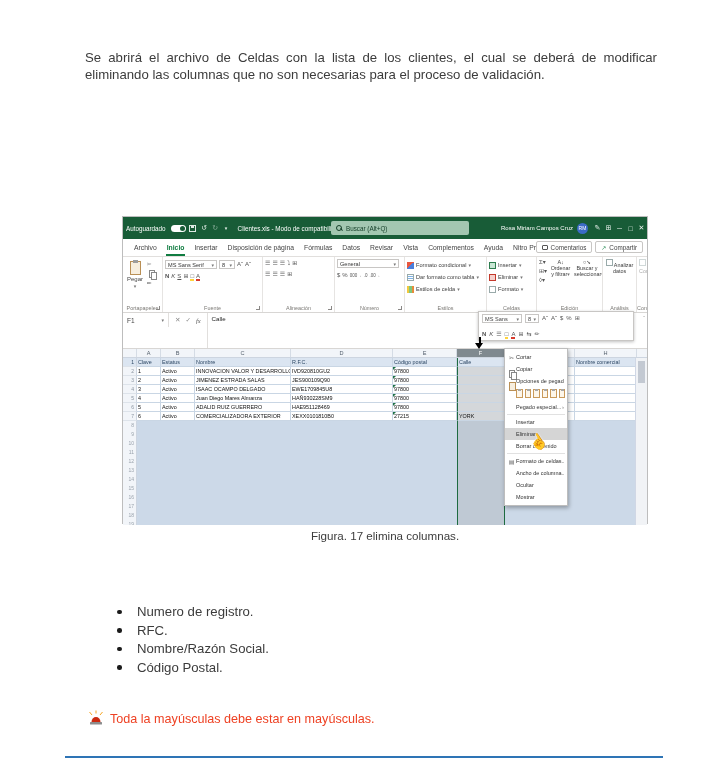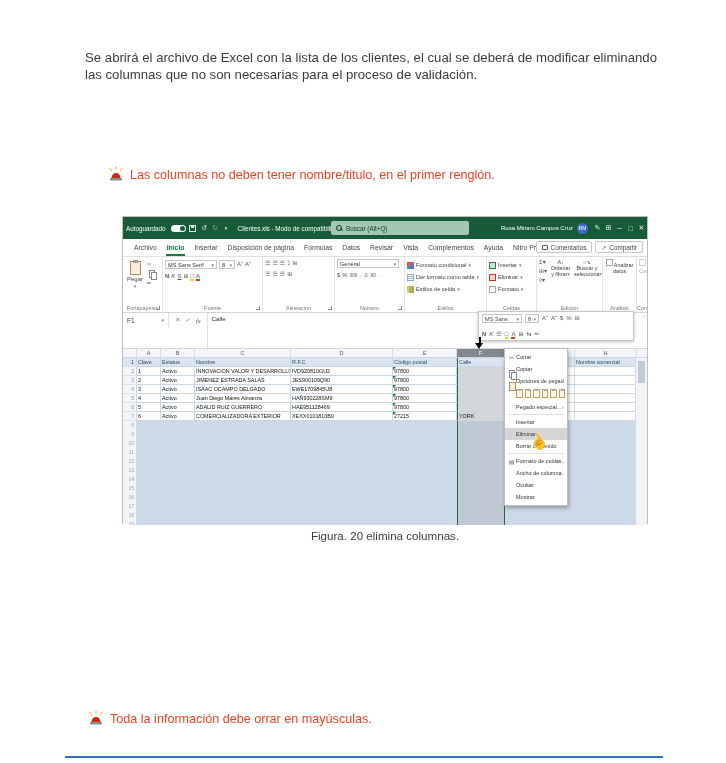--- a/index.html
+++ b/index.html
@@ -163,32 +163,22 @@
   .mi-fmt::before{content:"\25A4";font-size:6px;}
   .hand{position:absolute;left:24px;top:84px;font-size:15px;color:#5b7fae;
         transform:rotate(-32deg);z-index:41;text-shadow:0 0 2px #fff;}
   u{text-decoration:underline;}
 </style>
 </head>
 <body>
 
 <div class="page">
 
-  <p class="para" id="para1">Se abrirá el archivo de Excel con la lista de los clientes, el cual se deberá de modificar eliminando las columnas que no son necesarias para el proceso de validación.</p>
-
-  <div class="warning" id="warning1">
-    <svg class="siren" viewBox="0 0 17 16">
-      <line x1="4" y1="5" x2="1.5" y2="2" stroke="#f6a623" stroke-width="1"></line>
-      <line x1="8" y1="3.5" x2="8" y2="0.5" stroke="#f6a623" stroke-width="1"></line>
-      <line x1="12" y1="5" x2="14.5" y2="2" stroke="#f6a623" stroke-width="1"></line>
-      <path d="M3.5 12 a4.5 5 0 0 1 9 0 z" fill="#cc2a10"></path>
-      <rect x="2" y="12" width="12" height="2.6" rx="0.5" fill="#8c8c8c"></rect>
-    </svg>
-    <span>Las columnas no deben tener nombre/titulo, en el primer renglón.</span>
-  </div>
+  <p class="para" id="para1">Se abrirá el archivo de Celdas con la lista de los clientes, el cual se deberá de modificar eliminando las columnas que no son necesarias para el proceso de validación.</p>
+
 
   <div class="excel">
 
     <div class="tbar">
       <span class="lbl">Autoguardado</span>
       <span class="tgl"></span>
       <span class="floppy"></span>
       <span class="tico">↺</span>
       <span class="tico" style="opacity:.5">↻</span>
       <span class="tico" style="font-size:5px">▾</span>
@@ -609,28 +599,34 @@
           <span class="mlabel"><u>O</u>cultar</span>
         </div>
         <div class="mitem">
           <span class="micon"></span>
           <span class="mlabel"><u>M</u>ostrar</span>
         </div>
       </div>
 
   </div>
 
-  <p class="caption">Figura. 20 elimina columnas.</p>
-
+  <p class="caption">Figura. 17 elimina columnas.</p>
+
+  <ul class="bullets">
+    <li>Numero de registro.</li>
+    <li>RFC.</li>
+    <li>Nombre/Razón Social.</li>
+    <li>Código Postal.</li>
+  </ul>
 
   <div class="warning" id="warning2">
     <svg class="siren" viewBox="0 0 17 16">
       <line x1="4" y1="5" x2="1.5" y2="2" stroke="#f6a623" stroke-width="1"></line>
       <line x1="8" y1="3.5" x2="8" y2="0.5" stroke="#f6a623" stroke-width="1"></line>
       <line x1="12" y1="5" x2="14.5" y2="2" stroke="#f6a623" stroke-width="1"></line>
       <path d="M3.5 12 a4.5 5 0 0 1 9 0 z" fill="#cc2a10"></path>
       <rect x="2" y="12" width="12" height="2.6" rx="0.5" fill="#8c8c8c"></rect>
     </svg>
-    <span>Toda la información debe orrar en mayúsculas.</span>
+    <span>Toda la mayúsculas debe estar en mayúsculas.</span>
   </div>
 
   <div class="footer-line"></div>
 </div>
 
 </body></html>

